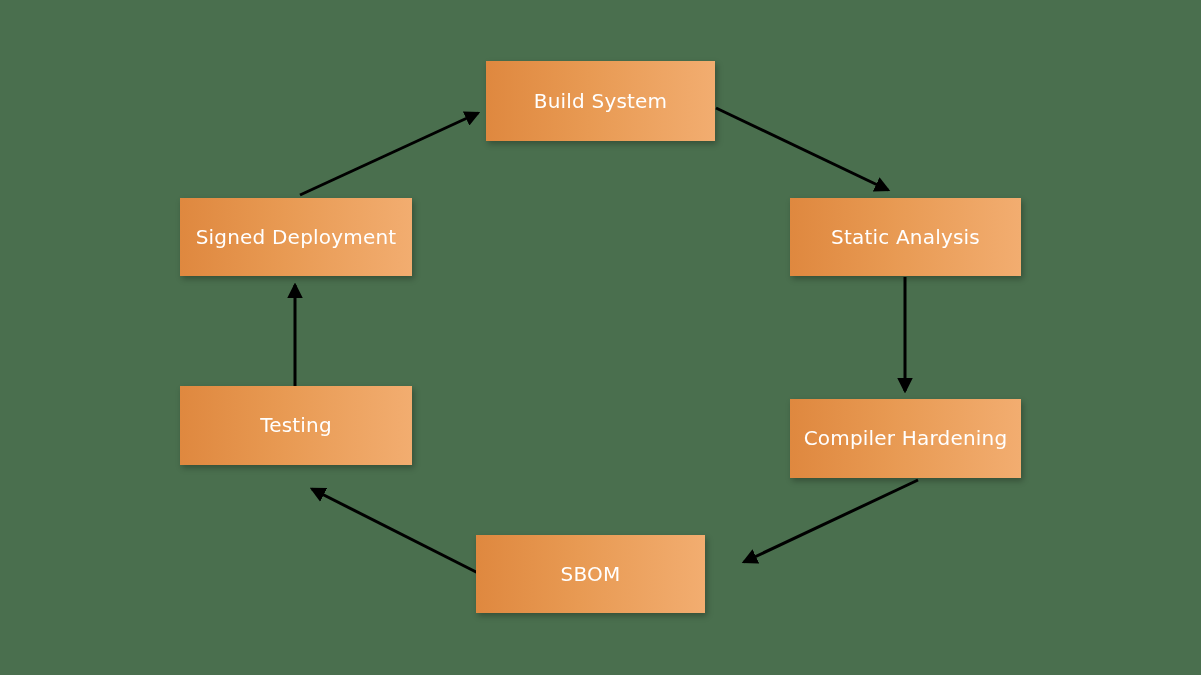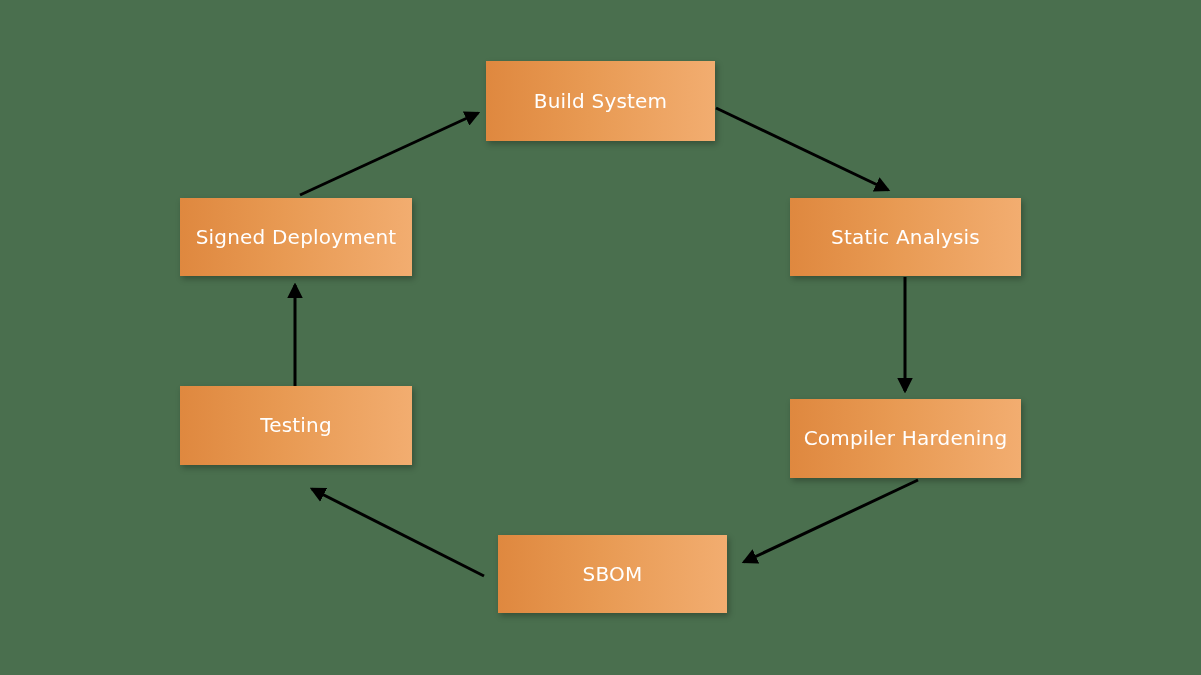--- a/index.html
+++ b/index.html
@@ -41,21 +41,21 @@
     line-height: 1.15;
     white-space: nowrap;
   }
   .node-label {
     display: block;
   }
   
   #node-build-system      { left: 486px; top: 61px;  width: 229px; height: 80px; }
   #node-static-analysis   { left: 790px; top: 198px; width: 231px; height: 78px; }
   #node-compiler-hardening{ left: 790px; top: 399px; width: 231px; height: 79px; }
-  #node-sbom              { left: 498px; top: 535px; width: 229px; height: 78px; }
+  #node-sbom              { left: 476px; top: 535px; width: 229px; height: 78px; }
   #node-testing           { left: 180px; top: 386px; width: 232px; height: 79px; }
   #node-signed-deployment { left: 180px; top: 198px; width: 232px; height: 78px; text-align: center; }
 </style>
 </head>
 <body>
 
 <div id="canvas">
 
   <svg id="arrow-layer" viewBox="0 0 1201 675" xmlns="http://www.w3.org/2000/svg">
     <defs>

